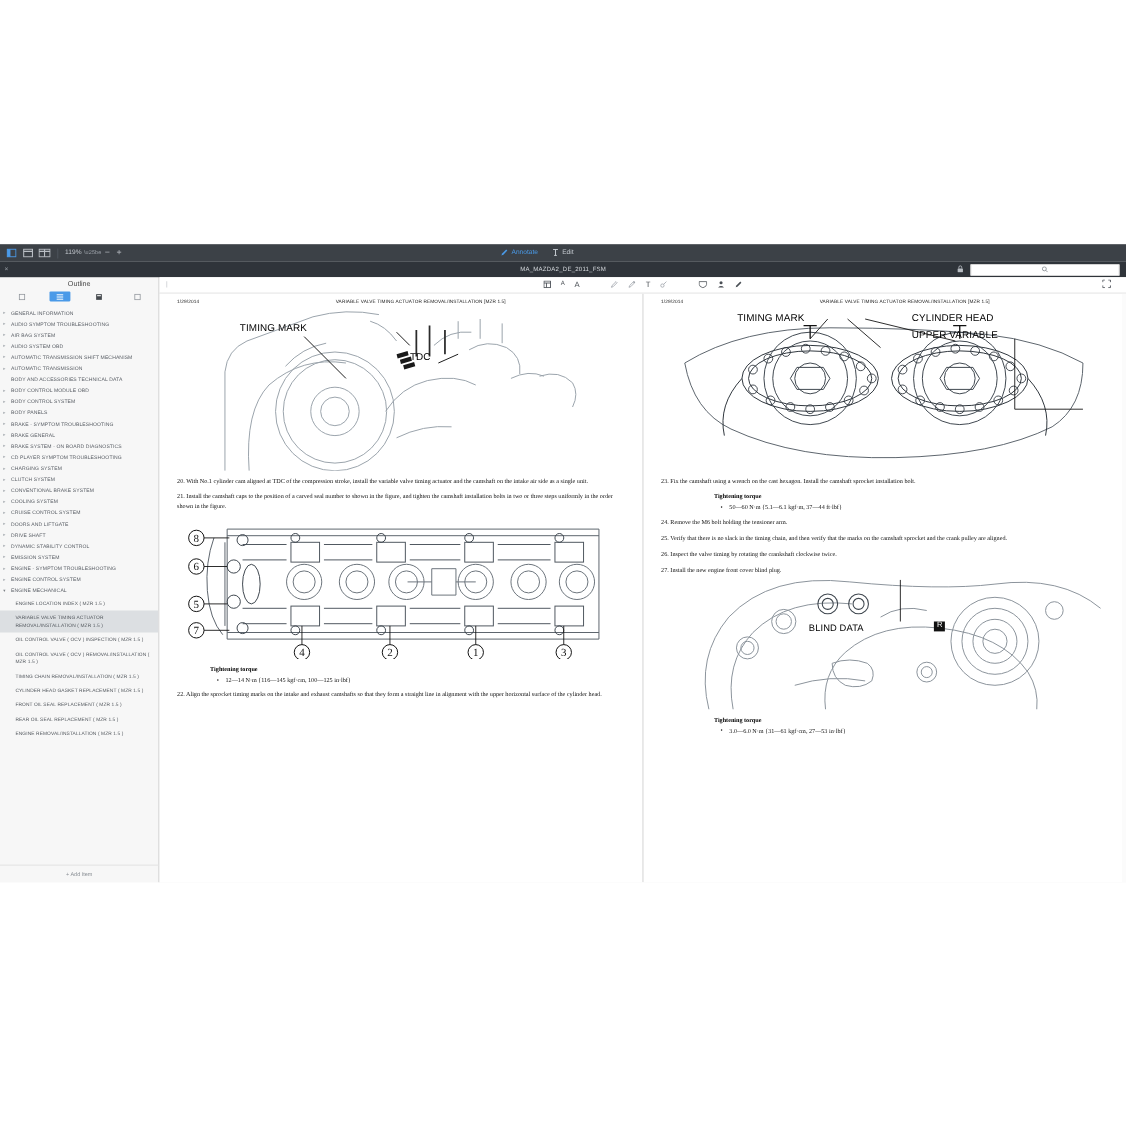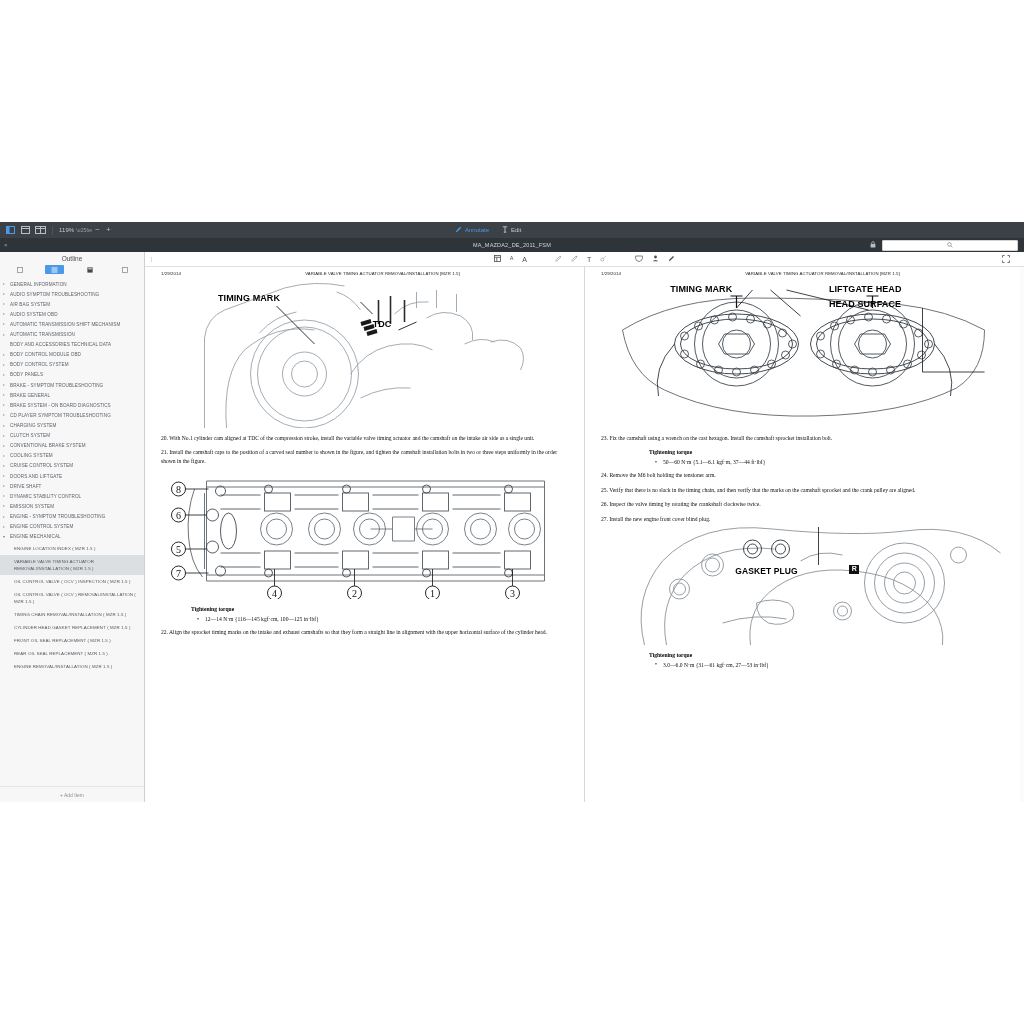--- a/index.html
+++ b/index.html
@@ -164,21 +164,21 @@
 
   .fig {
     position: relative;
     width: 100%;
   }
   .fig svg { display: block; width: 100%; }
 
   .lbl {
     position: absolute;
     font-family: "Liberation Sans", sans-serif;
-    font-weight: bold; color: #000;
+    font-weight: normal; color: #000;
     letter-spacing: .1px;
   }
 
   .ptext {
     font-family: "Liberation Serif", serif;
     font-size: 5.6px; line-height: 1.5;
     color: #111; text-align: left;
     margin-top: 6px;
   }
   .tt-head {
@@ -719,22 +719,22 @@
 
               <g stroke="#111" stroke-width="0.8" fill="none">
                 <path d="M148 12 L132 30"></path>
                 <path d="M166 12 L196 38"></path>
                 <path d="M182 12 L264 32"></path>
                 <path d="M318 30 L318 94"></path>
                 <path d="M318 94 L380 94"></path>
               </g>
             </svg>
             <span class="lbl" style="left:17%; top:4%; font-size:9px;">TIMING MARK</span>
-            <span class="lbl" style="left:56%; top:4%; font-size:9px;">LIFTGATE HEAD</span>
-            <span class="lbl" style="left:56%; top:14%; font-size:9px;">HEAD SURFACE</span>
+            <span class="lbl" style="left:56%; top:4%; font-size:9px;">CYLINDER HEAD</span>
+            <span class="lbl" style="left:56%; top:14%; font-size:9px;">UPPER VARIABLE</span>
           </div>
 
           <div class="ptext">23. Fix the camshaft using a wrench on the cast hexagon. Install the camshaft sprocket installation bolt.</div>
           <div class="tt-head r">Tightening torque</div>
           <div class="tt-bullet r">50—60 N·m {5.1—6.1 kgf·m, 37—44 ft·lbf}</div>
 
           <div class="ptext">24. Remove the M6 bolt holding the tensioner arm.</div>
           <div class="ptext">25. Verify that there is no slack in the timing chain, and then verify that the marks on the camshaft sprocket and the crank pulley are aligned.</div>
           <div class="ptext">26. Inspect the valve timing by rotating the crankshaft clockwise twice.</div>
           <div class="ptext">27. Install the new engine front cover blind plug.</div>
@@ -763,21 +763,21 @@
               <g fill="none" stroke="#3f474f" stroke-width="1">
                 <circle cx="148" cy="22" r="9"></circle>
                 <circle cx="148" cy="22" r="5"></circle>
                 <circle cx="176" cy="22" r="9"></circle>
                 <circle cx="176" cy="22" r="5"></circle>
               </g>
               <g stroke="#111" stroke-width="0.8" fill="none">
                 <path d="M214 0 L214 38"></path>
               </g>
             </svg>
-            <span class="lbl" style="left:33%; top:33%; font-size:8.5px;">GASKET PLUG</span>
+            <span class="lbl" style="left:33%; top:33%; font-size:8.5px;">BLIND DATA</span>
             <span class="lbl" style="left:61%; top:32%; font-size:7px; background:#111; color:#fff; padding:0.5px 2.5px; line-height:1.25;">R</span>
           </div>
 
           <div class="tt-head r">Tightening torque</div>
           <div class="tt-bullet r">3.0—6.0 N·m {31—61 kgf·cm, 27—53 in·lbf}</div>
         </div>
 
         <div class="scroll-right"></div>
       </div>
     </div>

